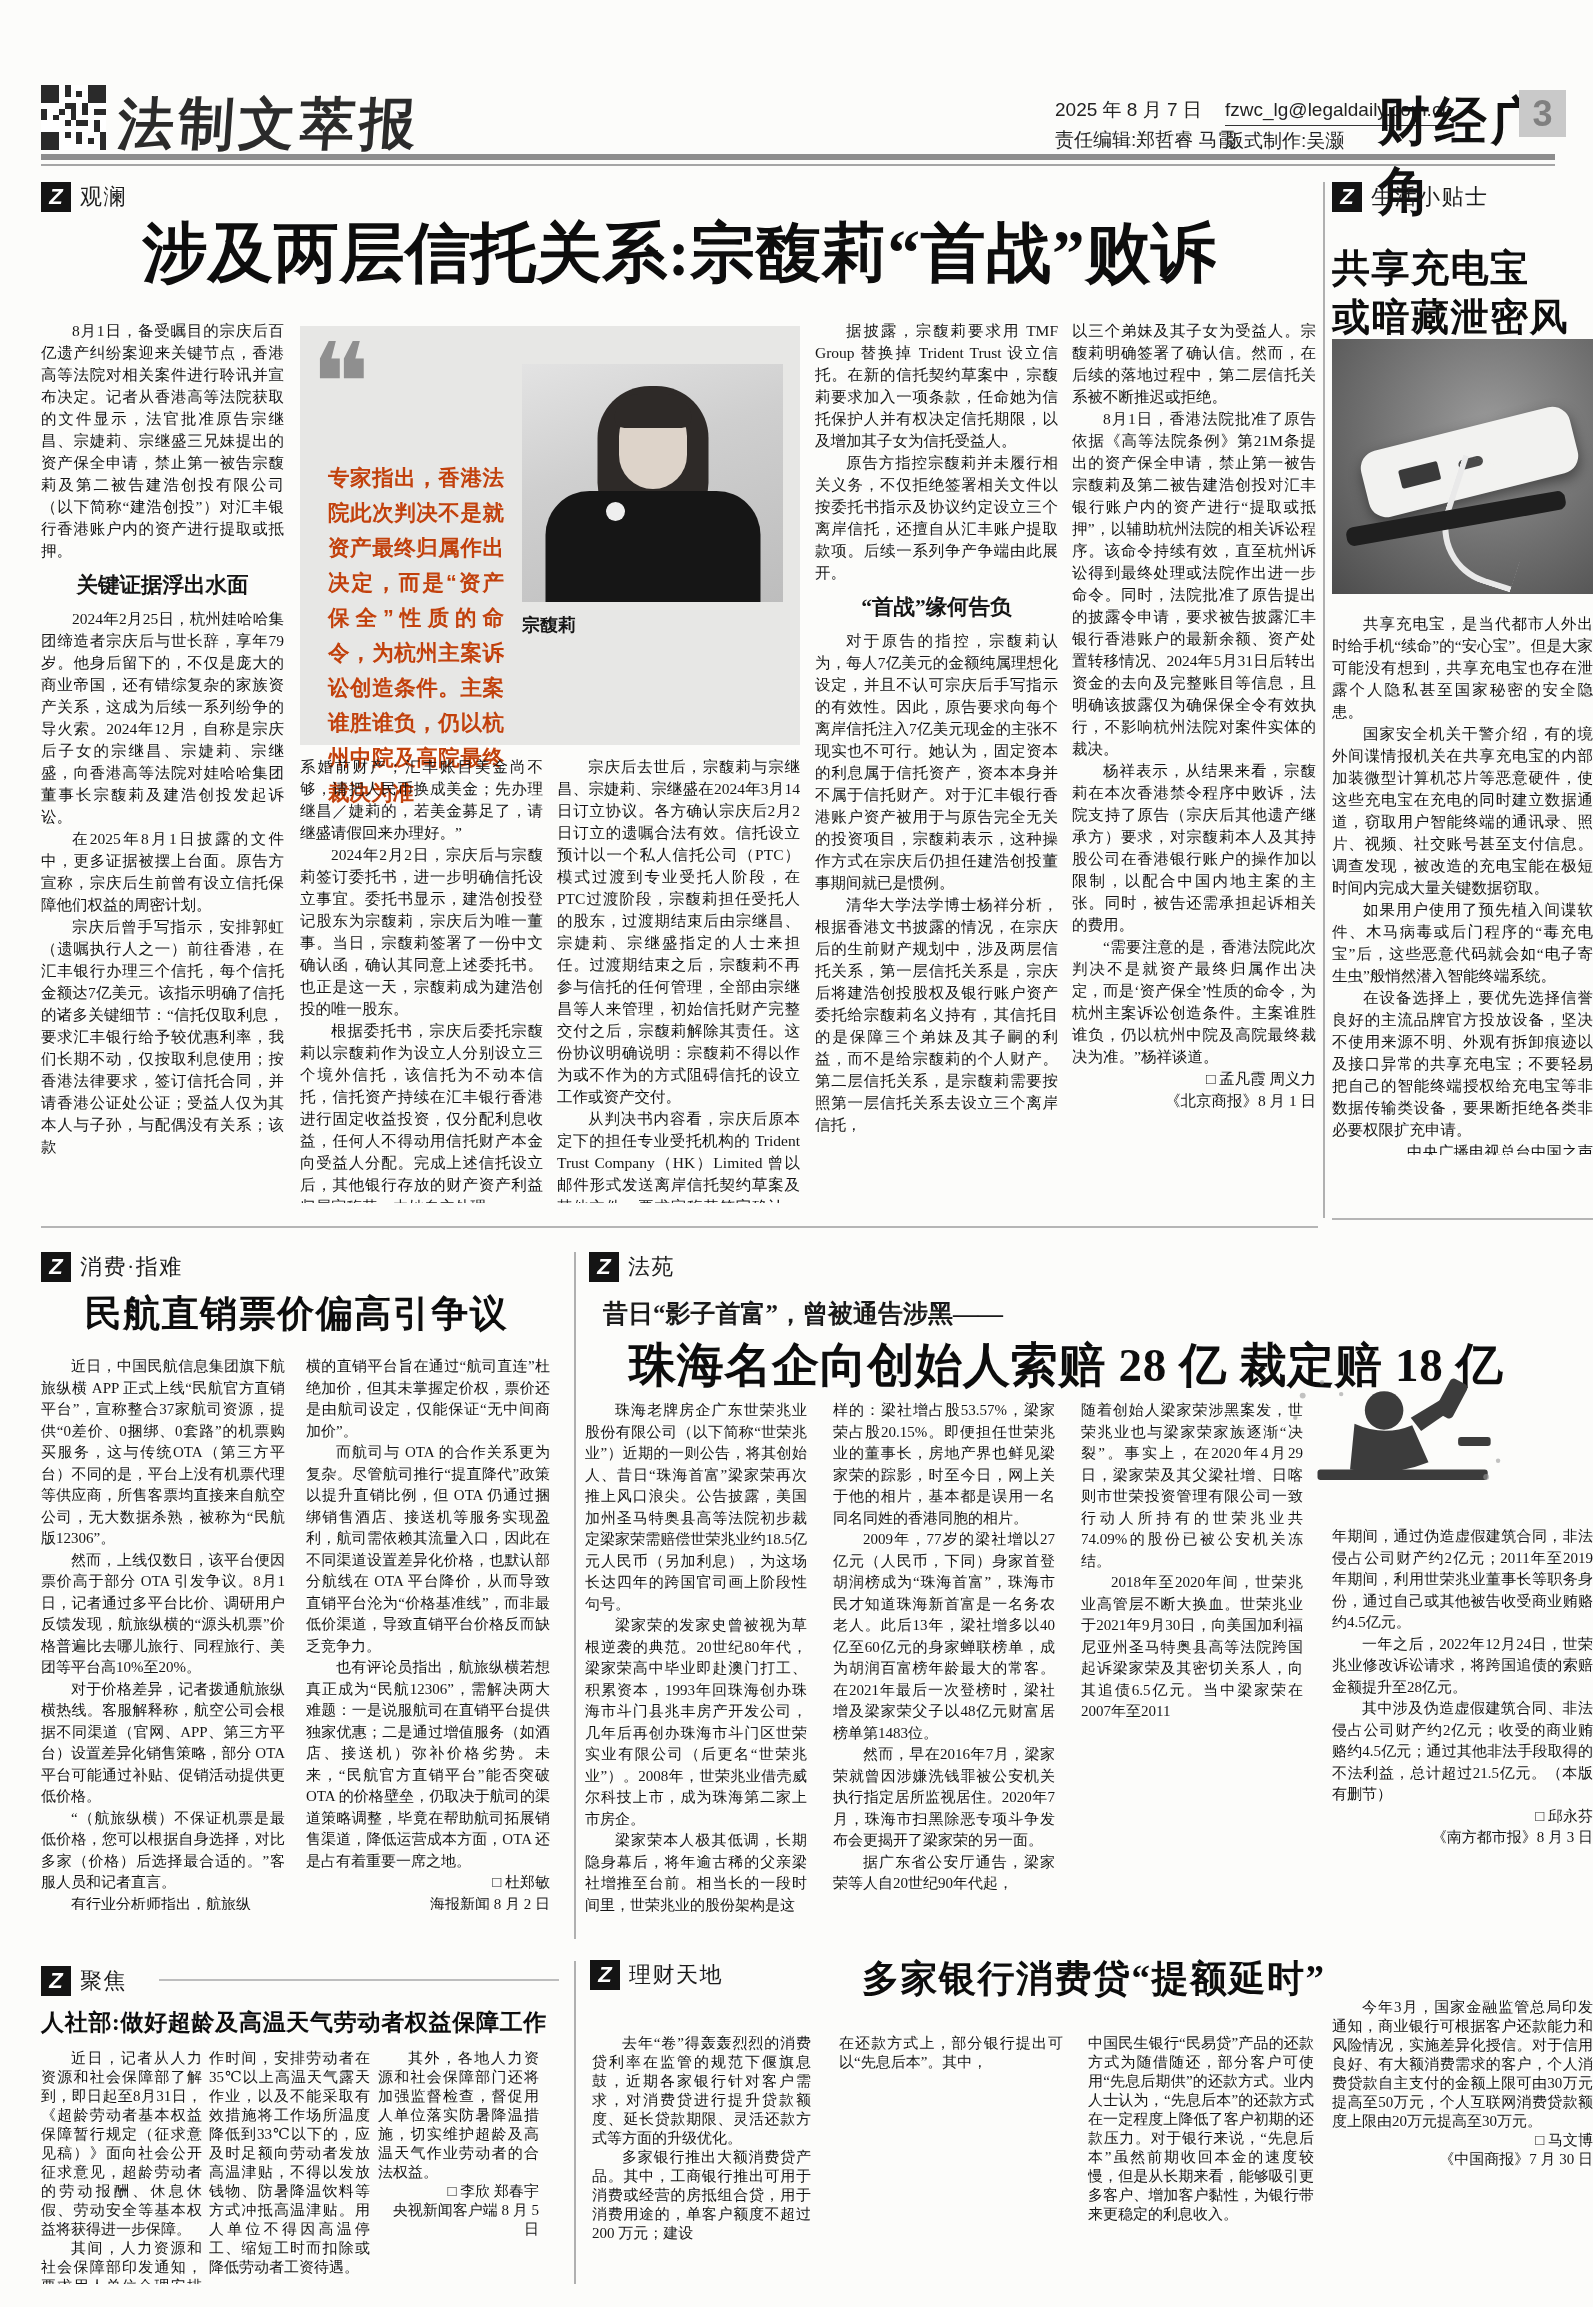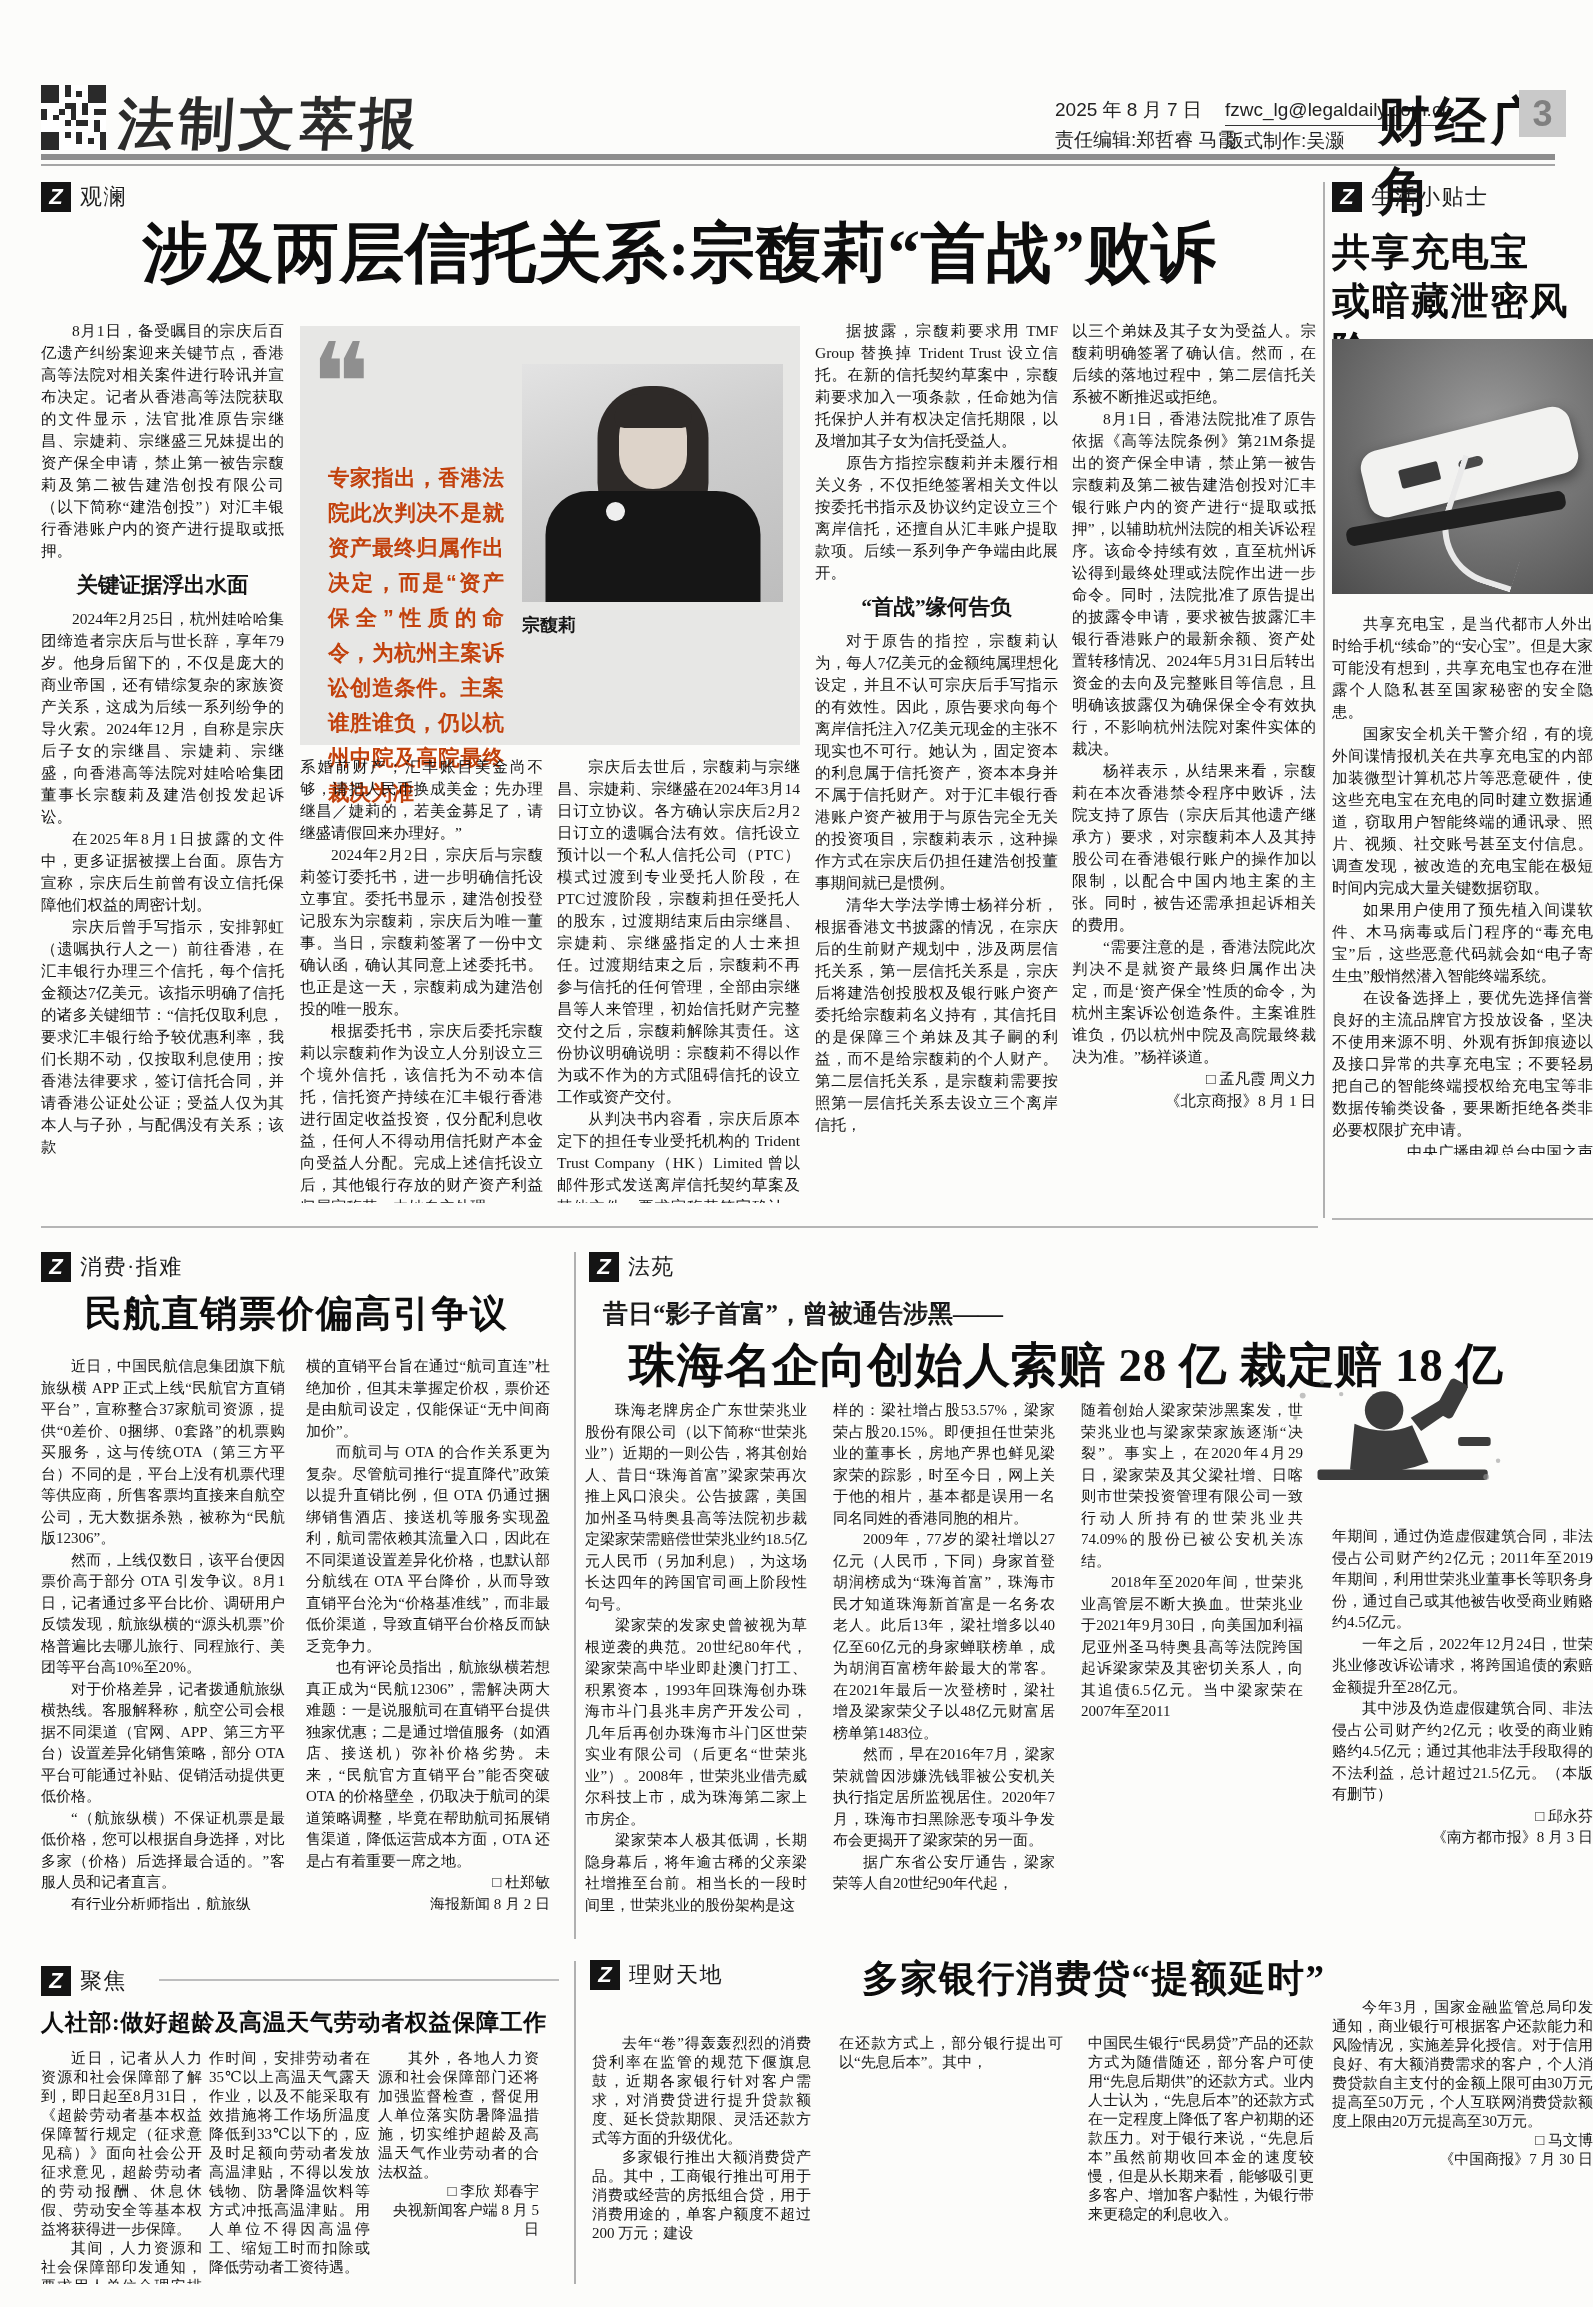--- a/index.html
+++ b/index.html
@@ -168,21 +168,21 @@
         <p>《北京商报》8 月 1 日</p>
       </div>
   </div>
 
   <div class="abs vrule" style="left:1323px;top:182px;height:1036px;"></div>
 
   <div class="abs badge" style="left:1332px;top:182px;">
     <span class="zicon">Z</span>
     <span class="blabel">生活小贴士</span>
   </div>
-  <div class="abs hl hl-side" style="left:1332px;top:228px;width:261px;">
+  <div class="abs hl hl-side" style="left:1332px;top:244px;width:261px;">
     <div>共享充电宝</div>
     <div>或暗藏泄密风险</div>
   </div>
   <div class="abs photo2" style="left:1332px;top:339px;width:261px;height:255px;">
     <div class="p2-bank">
       <div class="p2-usb"></div>
       <div class="p2-slot"></div>
     </div>
     <div class="p2-cable"></div>
     <div class="p2-phone"></div>

